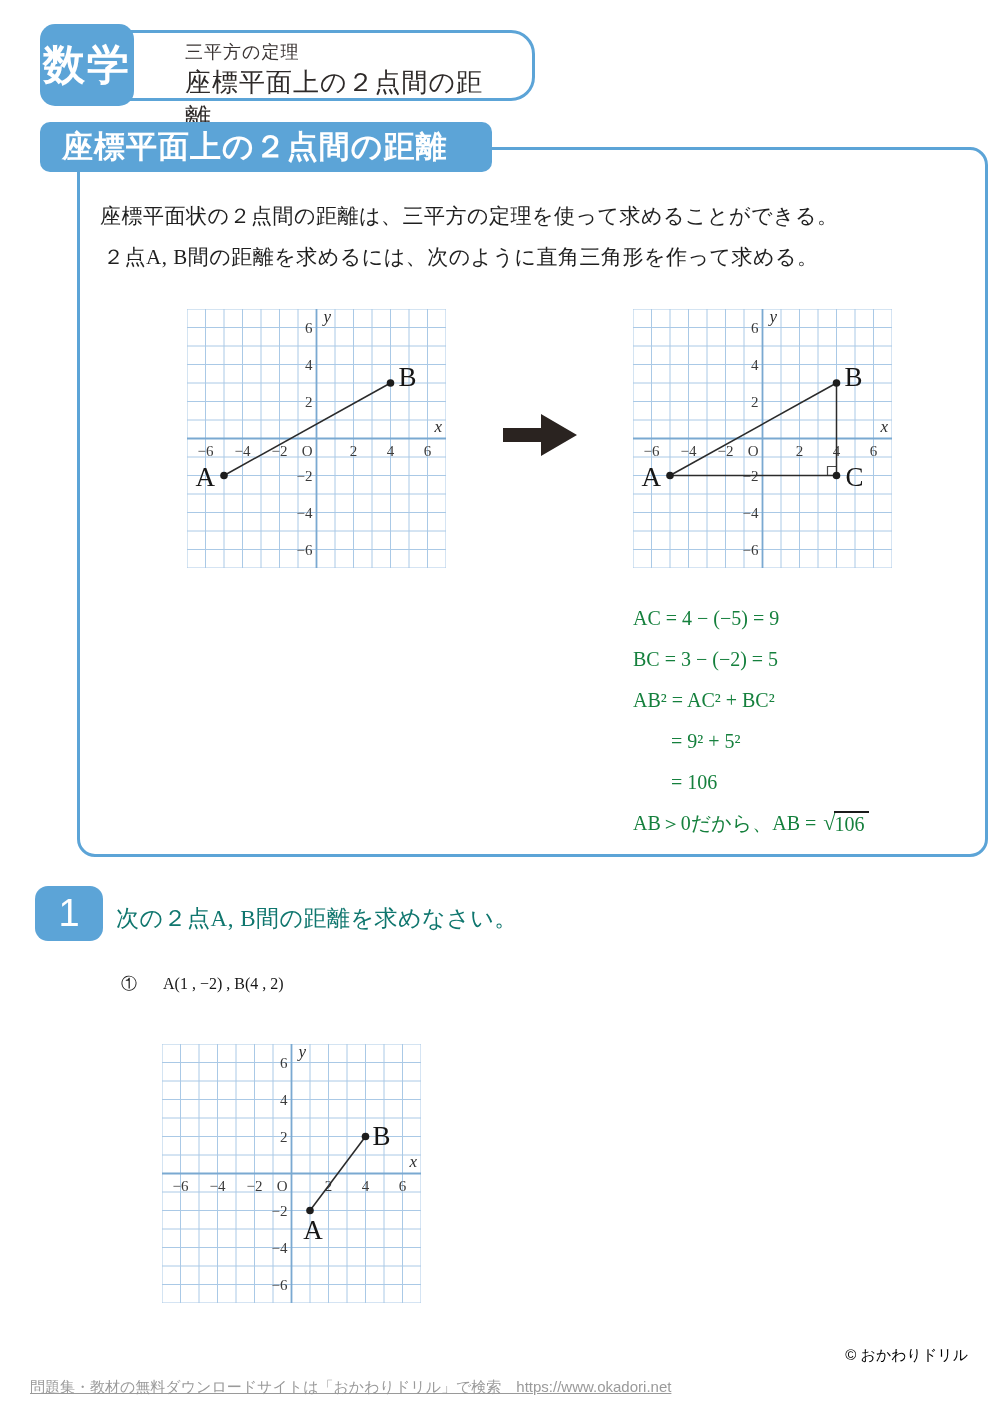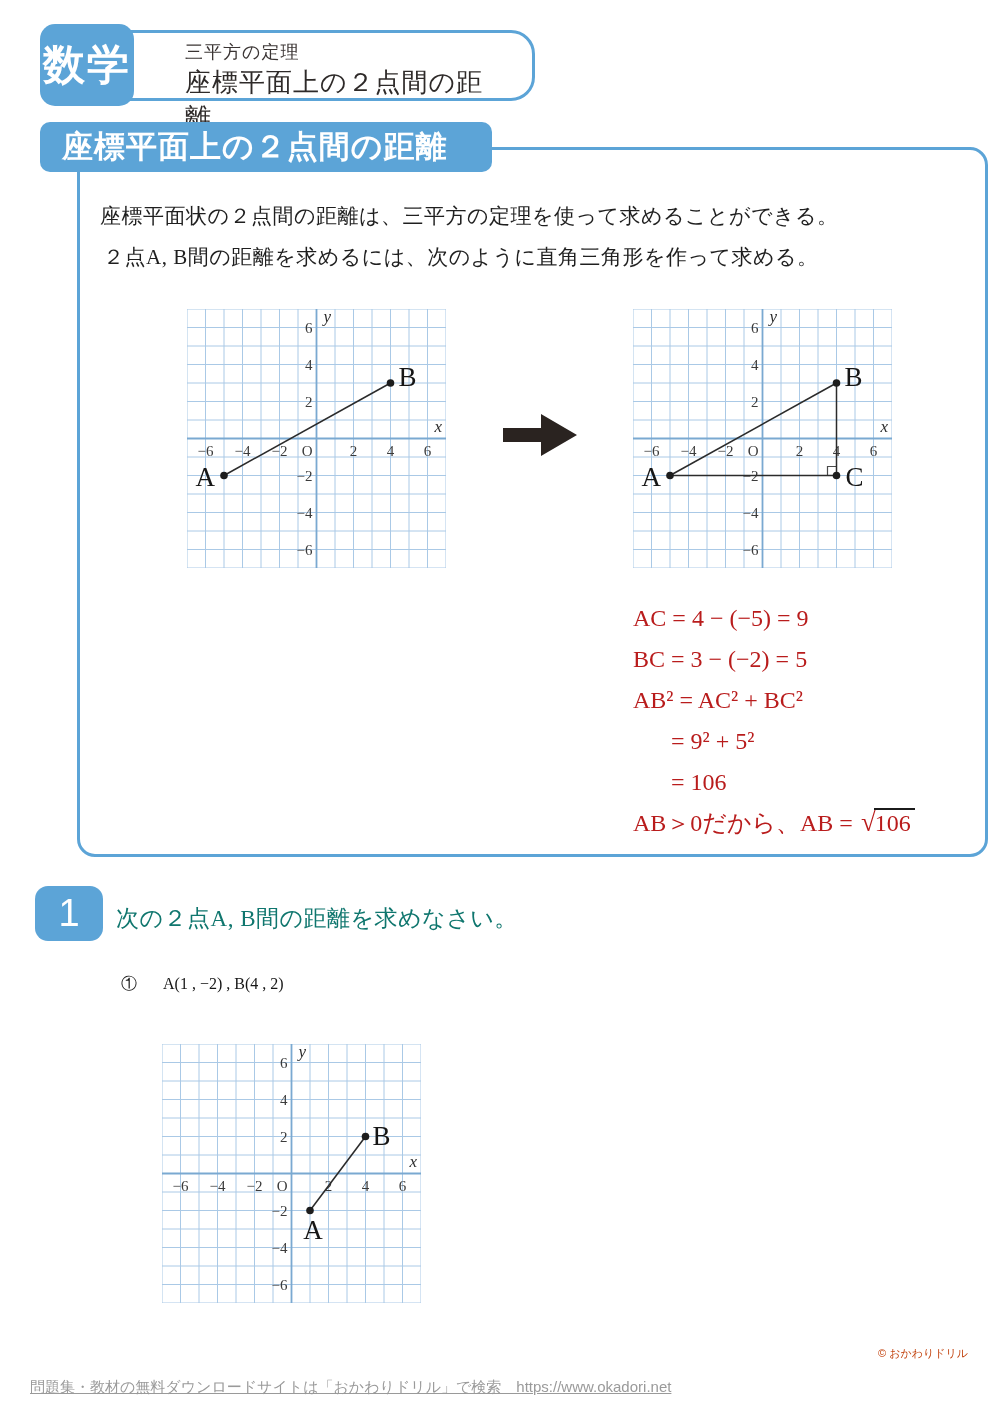--- a/index.html
+++ b/index.html
@@ -36,38 +36,38 @@
   .grid-c { position:absolute; left:162px; top:1044px; }
   svg { display:block; }
   svg text { font-family:"Liberation Serif", serif; fill:#3b3b3b; }
   svg .tick { font-size:15px; }
   svg .axis-letter { font-size:17px; font-style:italic; fill:#2d2d2d; }
   svg .pt-label { font-size:27px; fill:#161616; }
 
   .arrow-wrap { position:absolute; left:423px; top:262px; }
 
   .formulas { position:absolute; left:553px; top:448px; font-family:"Liberation Serif", serif;
-    font-size:24px; color:#b91c1c; }
+    font-size:20px; color:#15803d; }
   .fline { height:41px; line-height:41px; white-space:nowrap; }
   .fline.indent { padding-left:38px; }
   .sqrt { display:inline-flex; align-items:flex-start; margin-left:2px; }
   .sqrt-sign { font-size:1.12em; line-height:1.05; }
   .sqrt-val { border-top:2px solid #1b1b1b; line-height:1.12; padding:0 4px 0 1px; margin-left:-2px; }
 
   .q-badge { position:absolute; left:35px; top:886px; width:68px; height:55px;
     background:var(--accent); border-radius:13px; color:#fff; font-size:38px;
     display:flex; align-items:center; justify-content:center; }
   .q-text { position:absolute; left:116px; top:903px; font-family:"Liberation Serif", serif;
     font-size:23px; color:#0f766e; letter-spacing:0.5px; }
   .q-sub { position:absolute; left:121px; top:974px; font-family:"Liberation Serif", serif;
     font-size:16px; color:#161616; }
   .q-sub .marker { margin-right:26px; }
 
   .footer-left { position:absolute; left:30px; top:1378px; font-size:15px; color:#9a9a9a;text-decoration:underline; }
-  .footer-right { position:absolute; right:32px; top:1346px; font-size:11px; color:#c2410c; }
+  .footer-right { position:absolute; right:32px; top:1346px; font-size:15px; color:#000000; }
 </style>
 </head>
 <body>
 
 <div class="page">
 
   <div class="topic-pill">
     <div class="topic-small">三平方の定理</div>
     <div class="topic-large">座標平面上の２点間の距離</div>
   </div>

